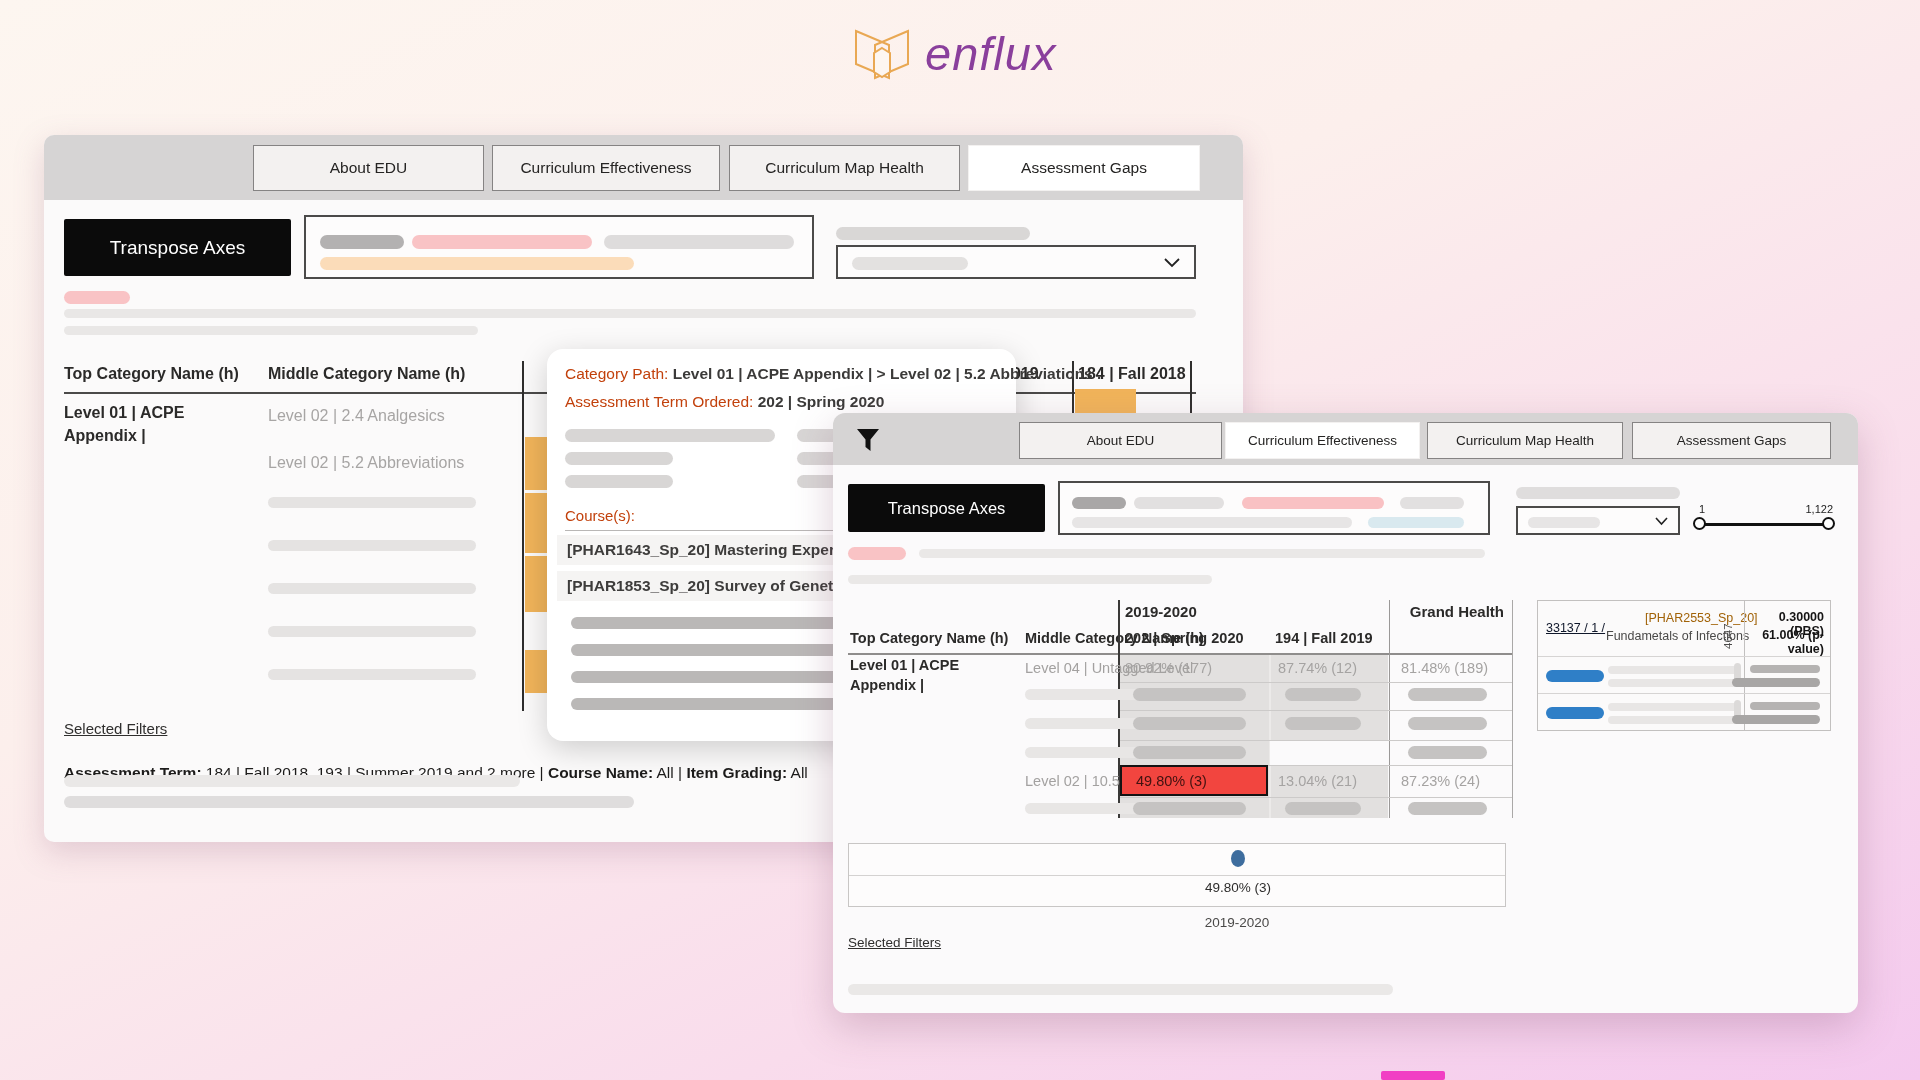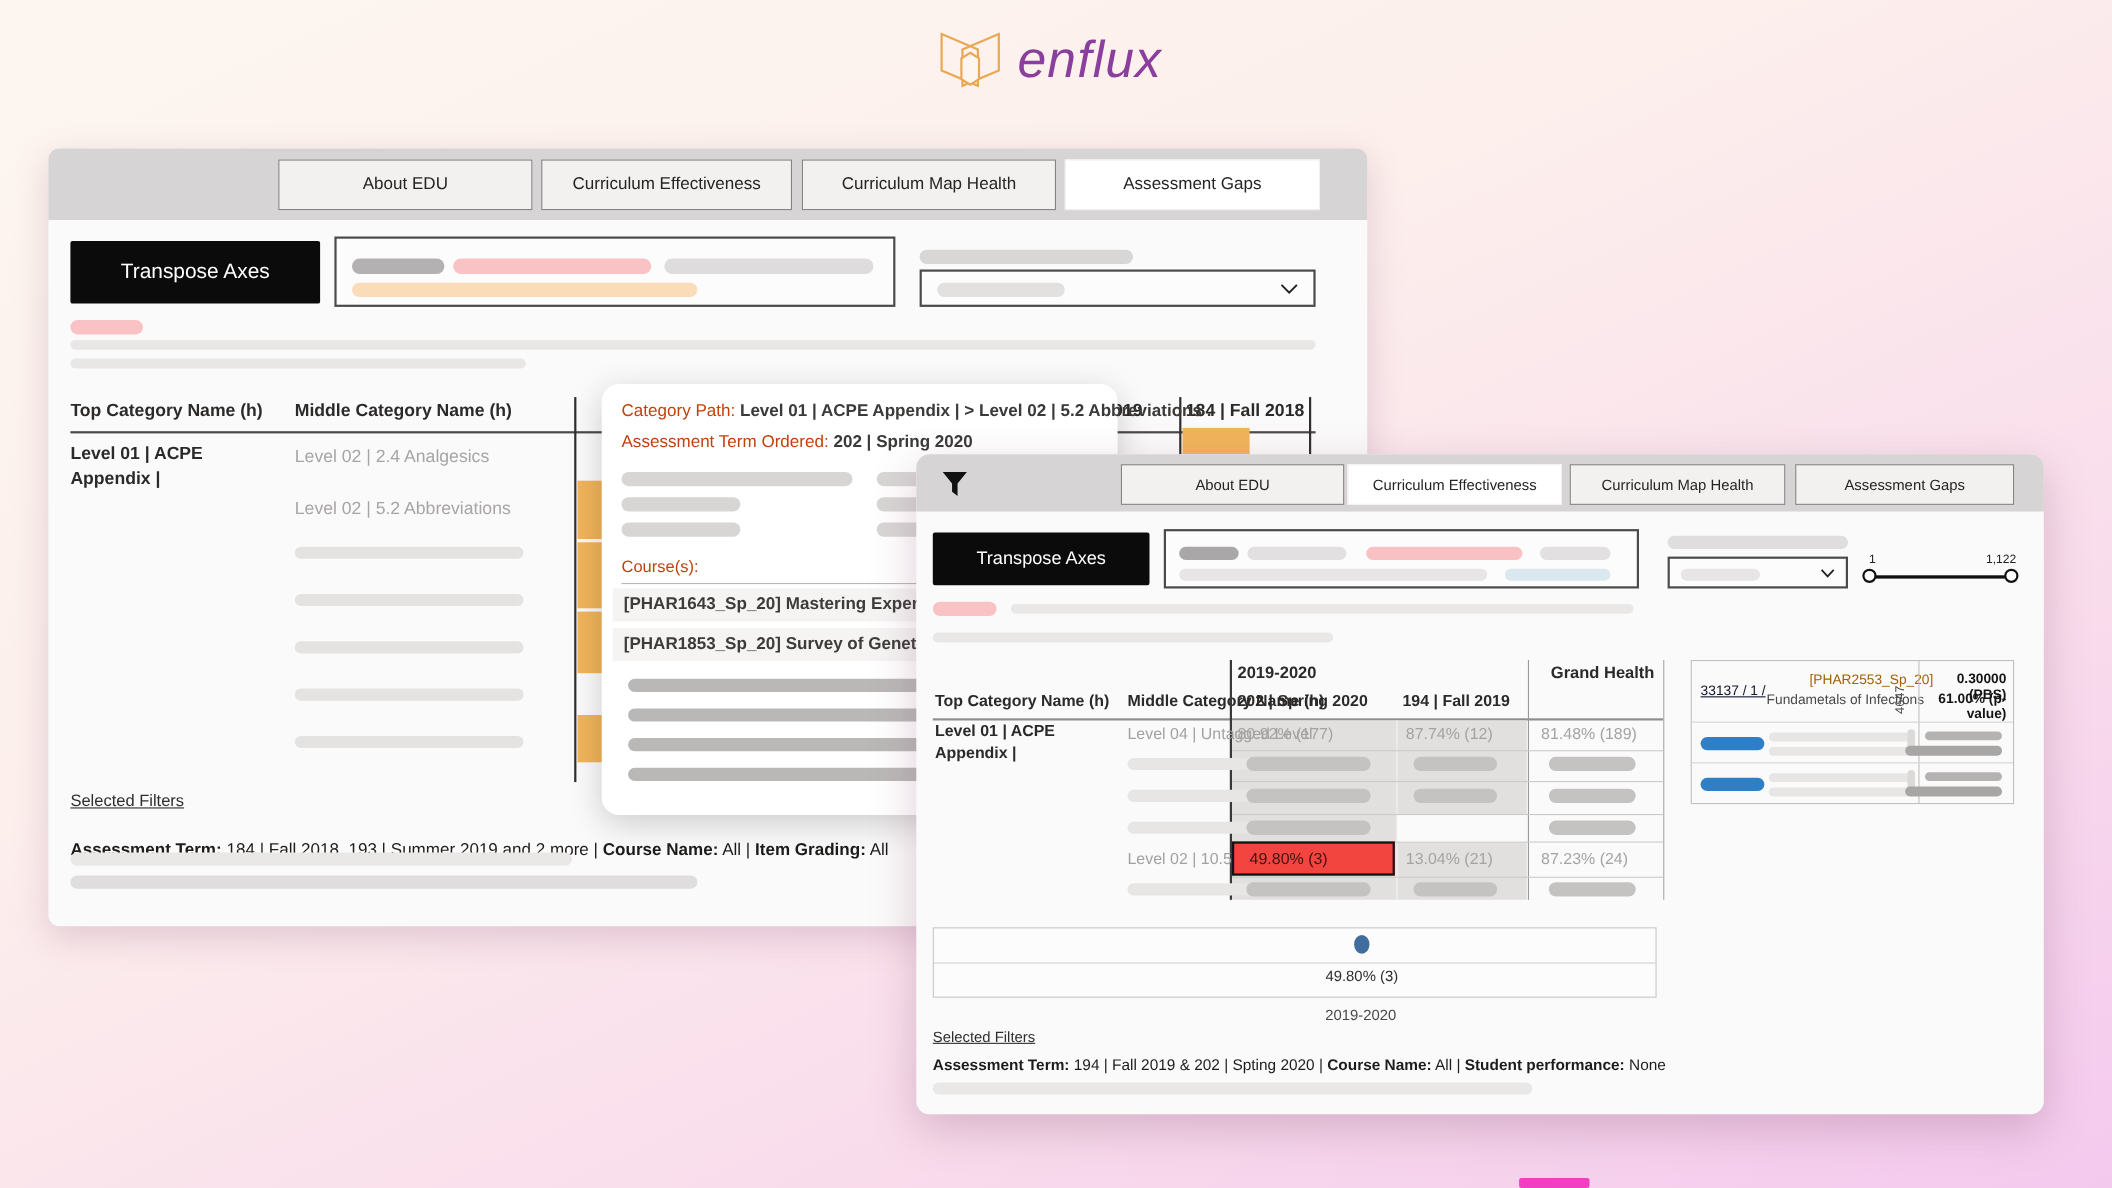--- a/index.html
+++ b/index.html
@@ -279,18 +279,17 @@
     </div>
 
     <div class="abs" style="left:15px;top:430px;width:658px;height:64px;background:#fdfcfc;border:1px solid #c8c6c5;box-sizing:border-box;">
       <div class="abs" style="left:0;top:31px;width:656px;height:1px;background:#d4d2d1;"></div>
       <div class="abs" style="left:382px;top:6px;width:14px;height:17px;border-radius:50%;background:#3e6d9e;"></div>
       <div class="abs" style="left:329px;top:36px;width:120px;text-align:center;font-size:13.5px;color:#2f2e2d;">49.80% (3)</div>
     </div>
     <div class="abs" style="left:344px;top:502px;width:120px;text-align:center;font-size:13.5px;color:#4a4948;">2019-2020</div>
 
     <div class="txt underl" style="left:15px;top:522px;font-size:13.5px;color:#2f2e2d;">Selected Filters</div>
-    <div class="txt" style="left:15px;top:547px;font-size:14px;color:#1d1c1b;"><span style="font-weight: bold;">Assessment Term:</span><span> 194 | Fall 2019 &amp; 202 | Spting 2020  | </span><span style="font-weight: bold;">Course Name:</span><span> All | </span><span style="font-weight: bold;">Student performance:</span><span> None</span></div>
     <div class="bar" style="left:15px;top:571px;width:545px;height:11px;background:#eae8e7;"></div>
   </div>
 
   <div class="abs" style="left:1381px;top:1071px;width:64px;height:9px;background:#f13fc4;border-radius:2px;"></div>
 </div>
 
 </body></html>

